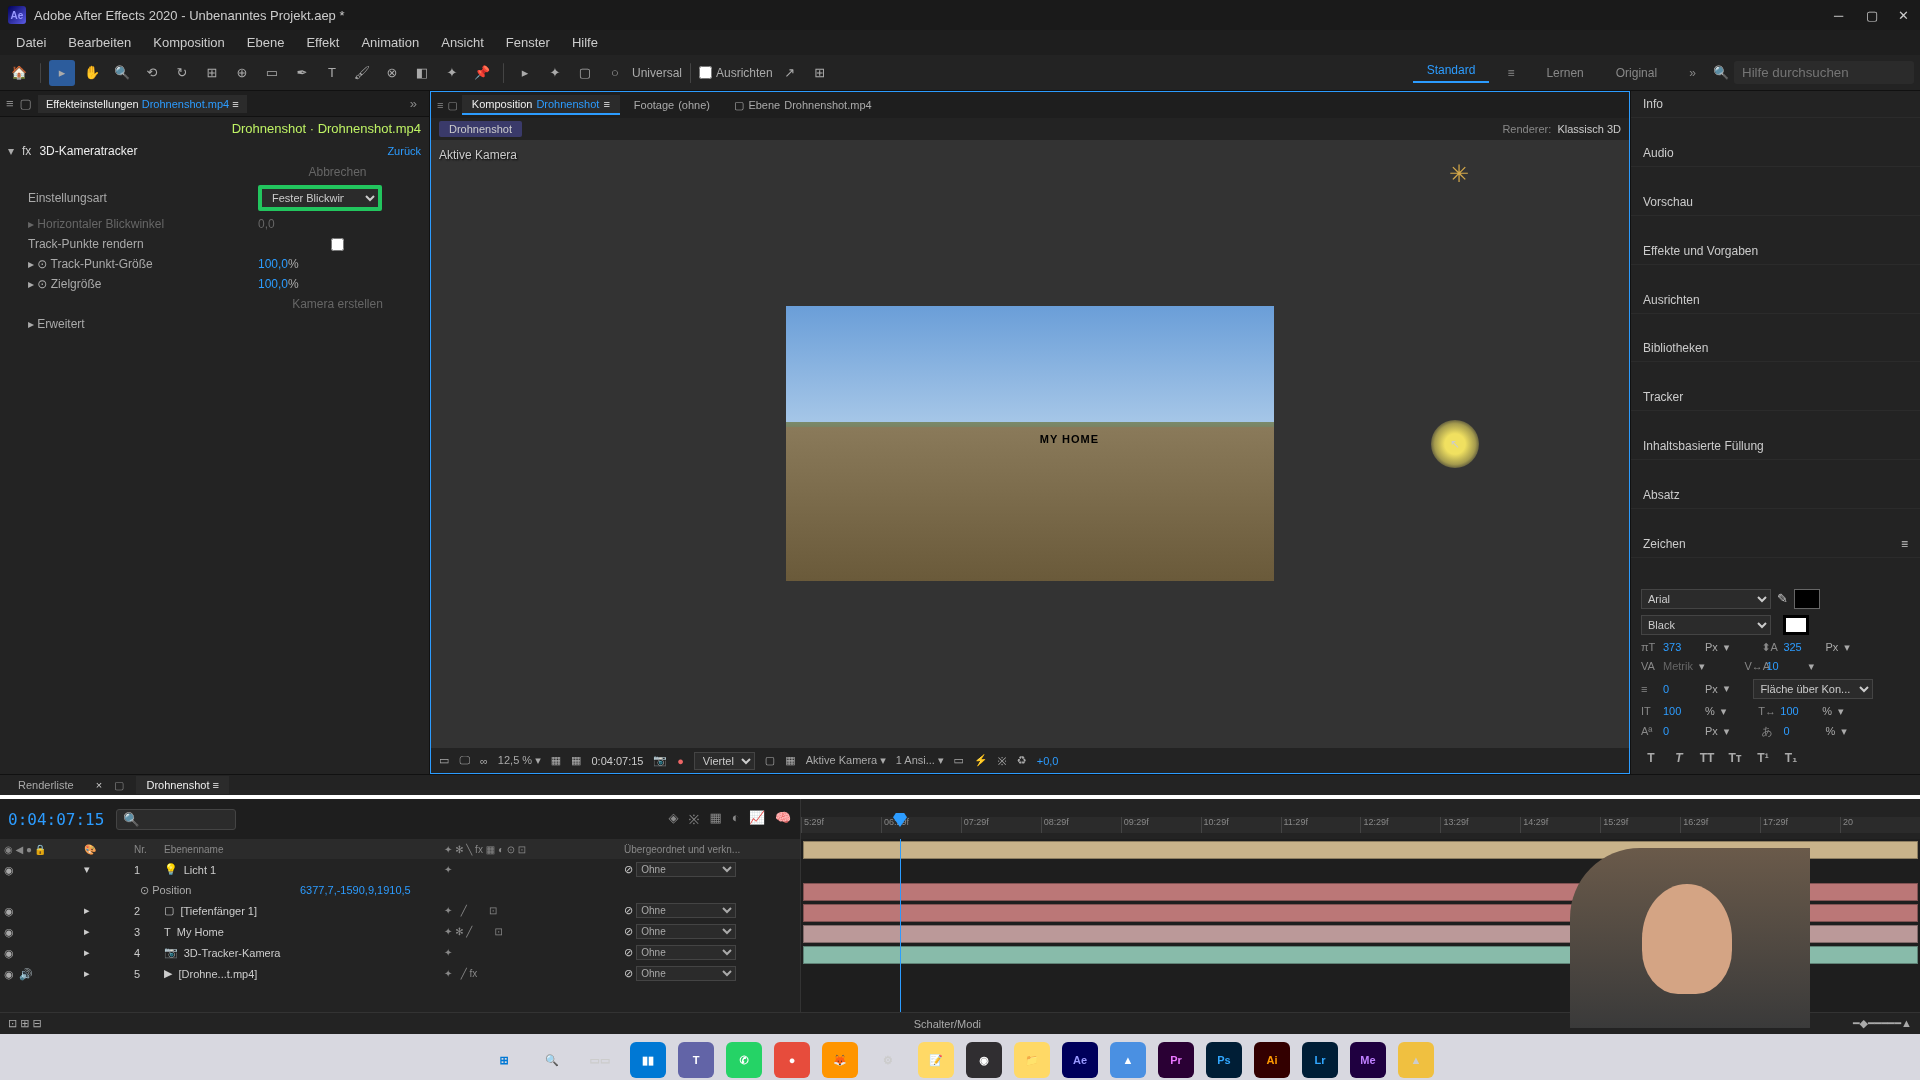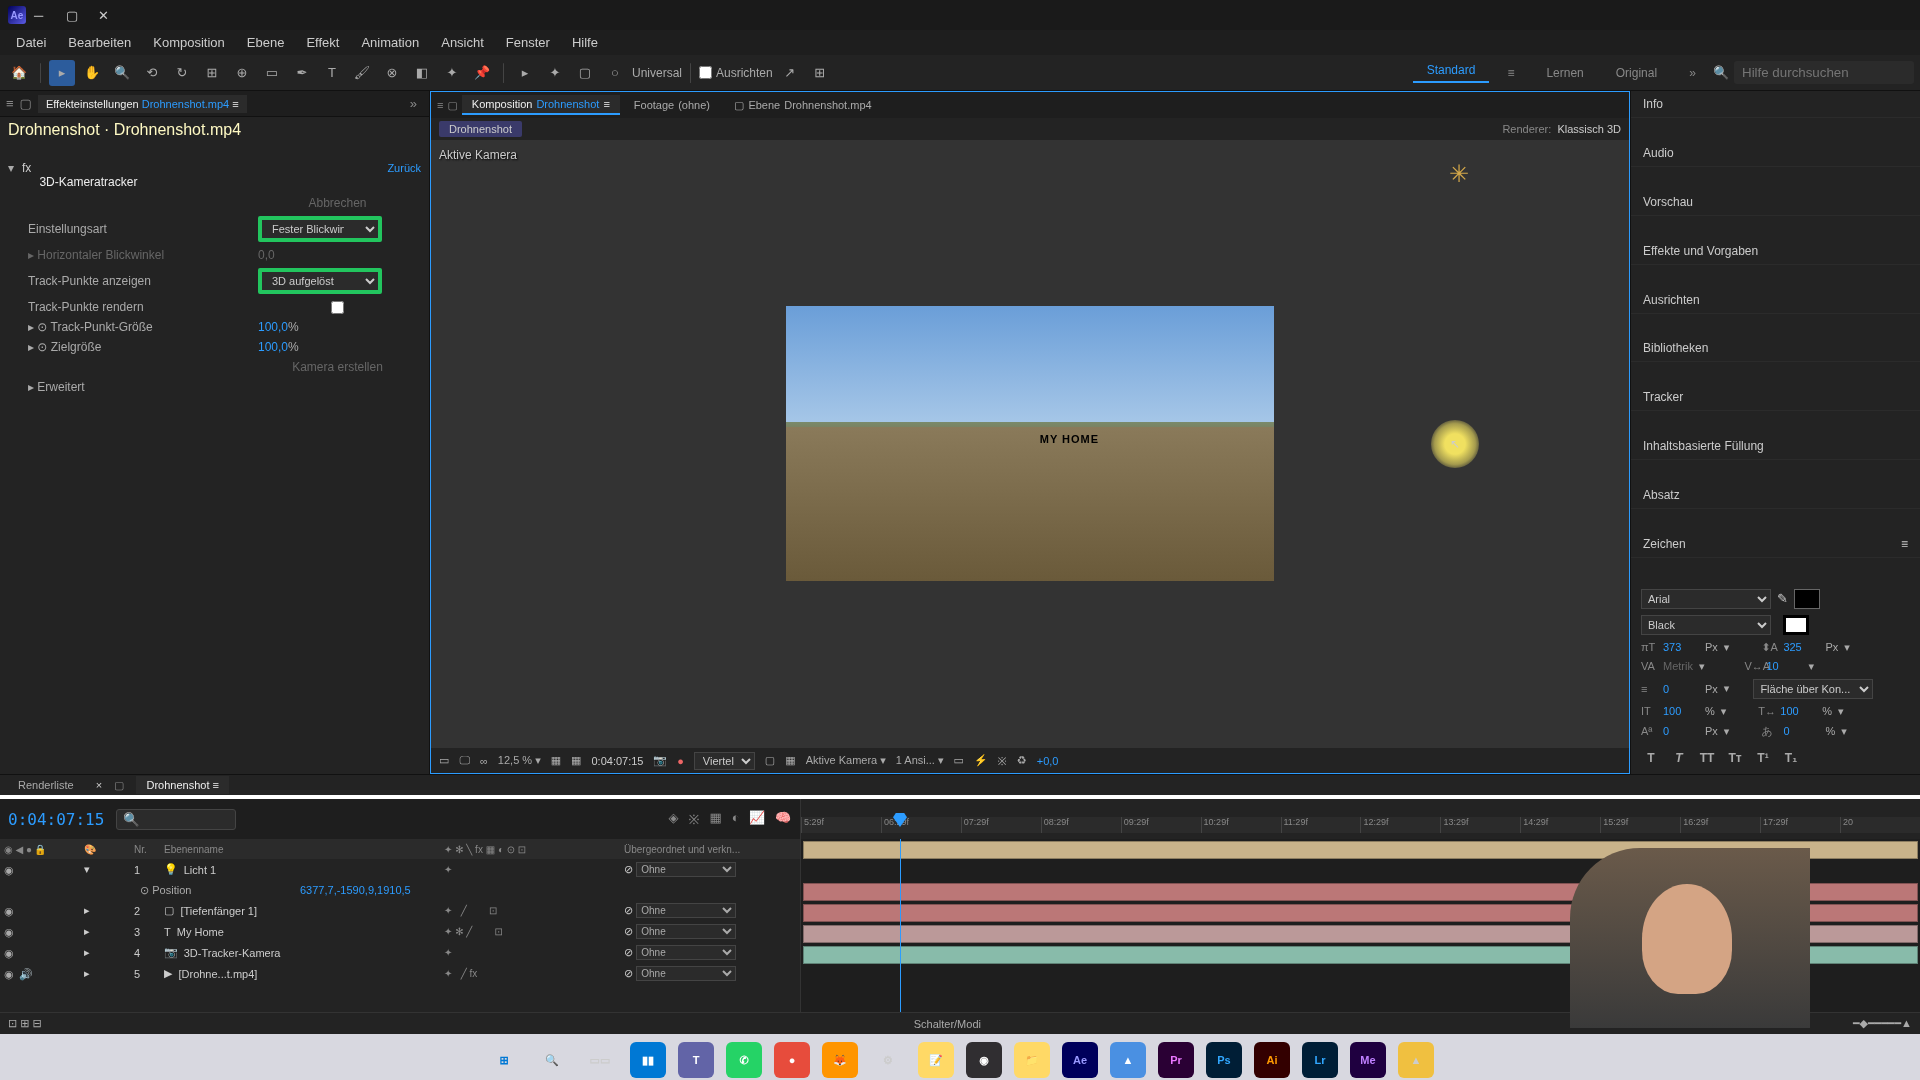--- a/index.html
+++ b/index.html
@@ -27,21 +27,21 @@
 
 
 .maingrid { display: grid; grid-template-columns: 430px 1fr 290px; height: 683px; }
 
 
 .leftpanel { background: #232323; border-right: 1px solid #111; }
 .paneltabs { height: 26px; display:flex; align-items:center; gap:6px; padding:0 6px; background:#1e1e1e; border-bottom:1px solid #111;}
 .paneltabs .ptab { padding:3px 8px; font-size:11px; color:#aaa;}
 .paneltabs .ptab.active { background:#2b2b2b; color:#eee; }
 .paneltabs .chev { margin-left:auto; color:#888; padding:0 6px;}
-.pathrow { padding:4px 8px; font-size:16px; color:#fef9c3; white-space:nowrap; overflow:hidden;}
+.pathrow { padding:4px 8px; font-size:13px; color:#bef264; white-space:nowrap; overflow:hidden;text-align:right;}
 .fxrow { display:flex; align-items:center; gap:8px; padding:4px 8px; font-size:12px;}
 .fxrow .twisty { cursor:pointer; color:#aaa; }
 .fxrow .linkbtn { color:#2c9cff; cursor:pointer; margin-left:auto; font-size:11px;}
 .proprow { display:grid; grid-template-columns: 230px 1fr; align-items:center; padding:3px 12px 3px 28px; font-size:12px; color:#aaa;}
 .proprow .disabled { color:#666; }
 .proprow .pval { color:#2c9cff; cursor:pointer;}
 .proprow select { background:#2b2b2b; border:4px solid #22c55e; color:#ccc; padding:2px 18px 2px 6px; font-size:11px; border-radius:2px; width:124px;}
 .proprow input[type=checkbox]{ accent-color:#4a90e2;}
 
 
@@ -121,20 +121,21 @@
 .taskbar { height: 52px; background:#d8d8e0; display:flex; align-items:center; justify-content:center; gap:12px; position:relative;}
 .taskbar .tsk { width:36px; height:36px; border-radius:6px; display:flex; align-items:center; justify-content:center; font-size:11px; font-weight:bold;}
 .webcam { position:absolute; right:110px; bottom:52px; width:240px; height:180px; background:linear-gradient(#6a5a4a,#3a3a3a); border-top-left-radius:70px; overflow:hidden;}
 .webcam .face { position:absolute; top:20%; left:30%; width:90px; height:110px; background:#d4a484; border-radius:50% 50% 40% 40%;}
 </style>
 </head>
 <body>
 
 <div class="titlebar">
   <div class="ae-icon">Ae</div>
+  <div class="title">Adobe After Effects 2020 - Unbenanntes Projekt.aep *</div>
   <div class="winbtns">
     <span class="winbtn">─</span>
     <span class="winbtn">▢</span>
     <span class="winbtn">✕</span>
   </div>
 </div>
 
 <div class="menubar">
   <div class="mitem">Datei</div>
   <div class="mitem">Bearbeiten</div>
@@ -192,38 +193,34 @@
     <div class="paneltabs">
       <span style="color:#888;">≡</span>
       <span style="color:#888;">▢</span>
       <span class="ptab active"><span>Effekteinstellungen</span> <span style="color:#2c9cff">Drohnenshot.mp4</span> ≡</span>
       <span class="chev">»</span>
     </div>
     <div class="pathrow">Drohnenshot · Drohnenshot.mp4</div>
     <div class="fxrow">
       <span class="twisty">▾</span>
       <span style="">fx</span>
-      <span style="color:#eee;margin-top:28px;">3D-Kameratracker</span>
+      <span style="color:#eee;">3D-Kameratracker</span>
       <span class="linkbtn">Zurück</span>
     </div>
     <div class="proprow">
         <span></span>
         <span class="disabled" style="text-align:center;">Abbrechen</span>
       </div>
     <div class="proprow">
         <span>Einstellungsart</span>
         <select><option>Fester Blickwinkel</option></select>
       </div>
     <div class="proprow">
         <span class="disabled">▸ <span>Horizontaler Blickwinkel</span></span>
         <span class="disabled">0,0</span>
-      </div>
-    <div class="proprow">
-        <span>Track-Punkte anzeigen</span>
-        <select><option>3D aufgelöst</option></select>
       </div>
     <div class="proprow">
         <span>Track-Punkte rendern</span>
         <input type="checkbox" style="">
       </div>
     <div class="proprow">
         <span>▸ ⊙ <span>Track-Punkt-Größe</span></span>
         <span><span class="pval">100,0</span><span>%</span></span>
       </div>
     <div class="proprow">

